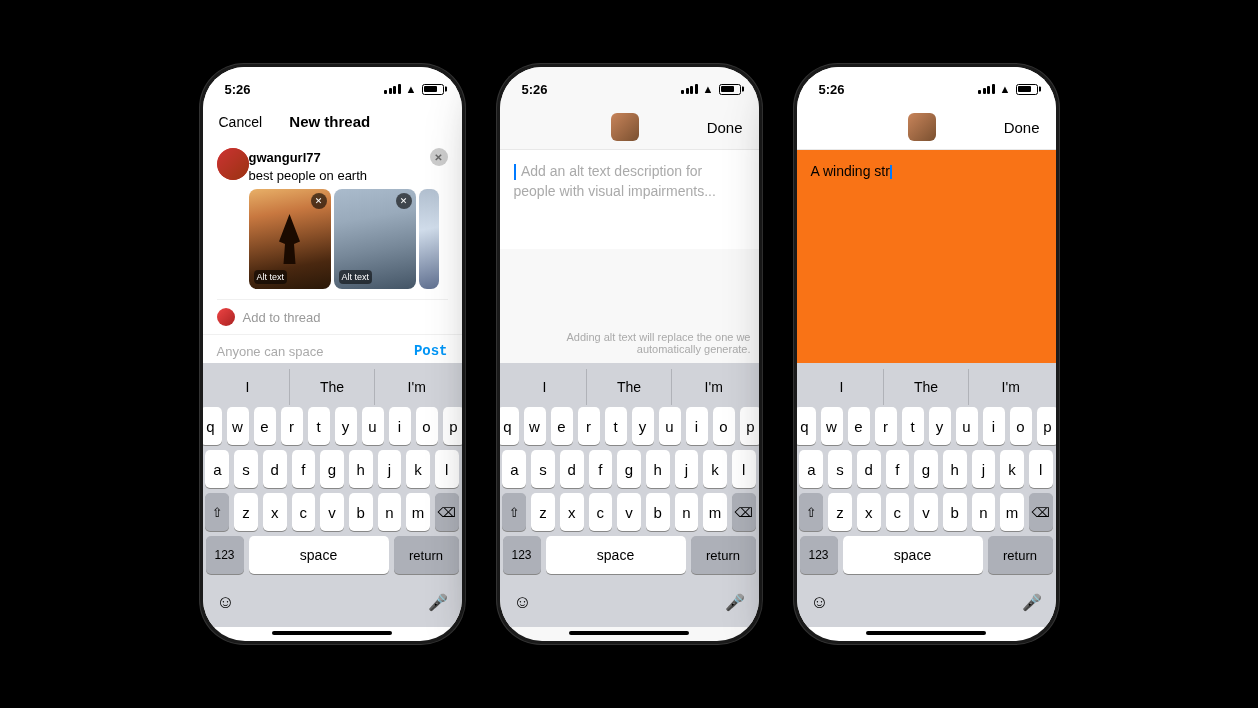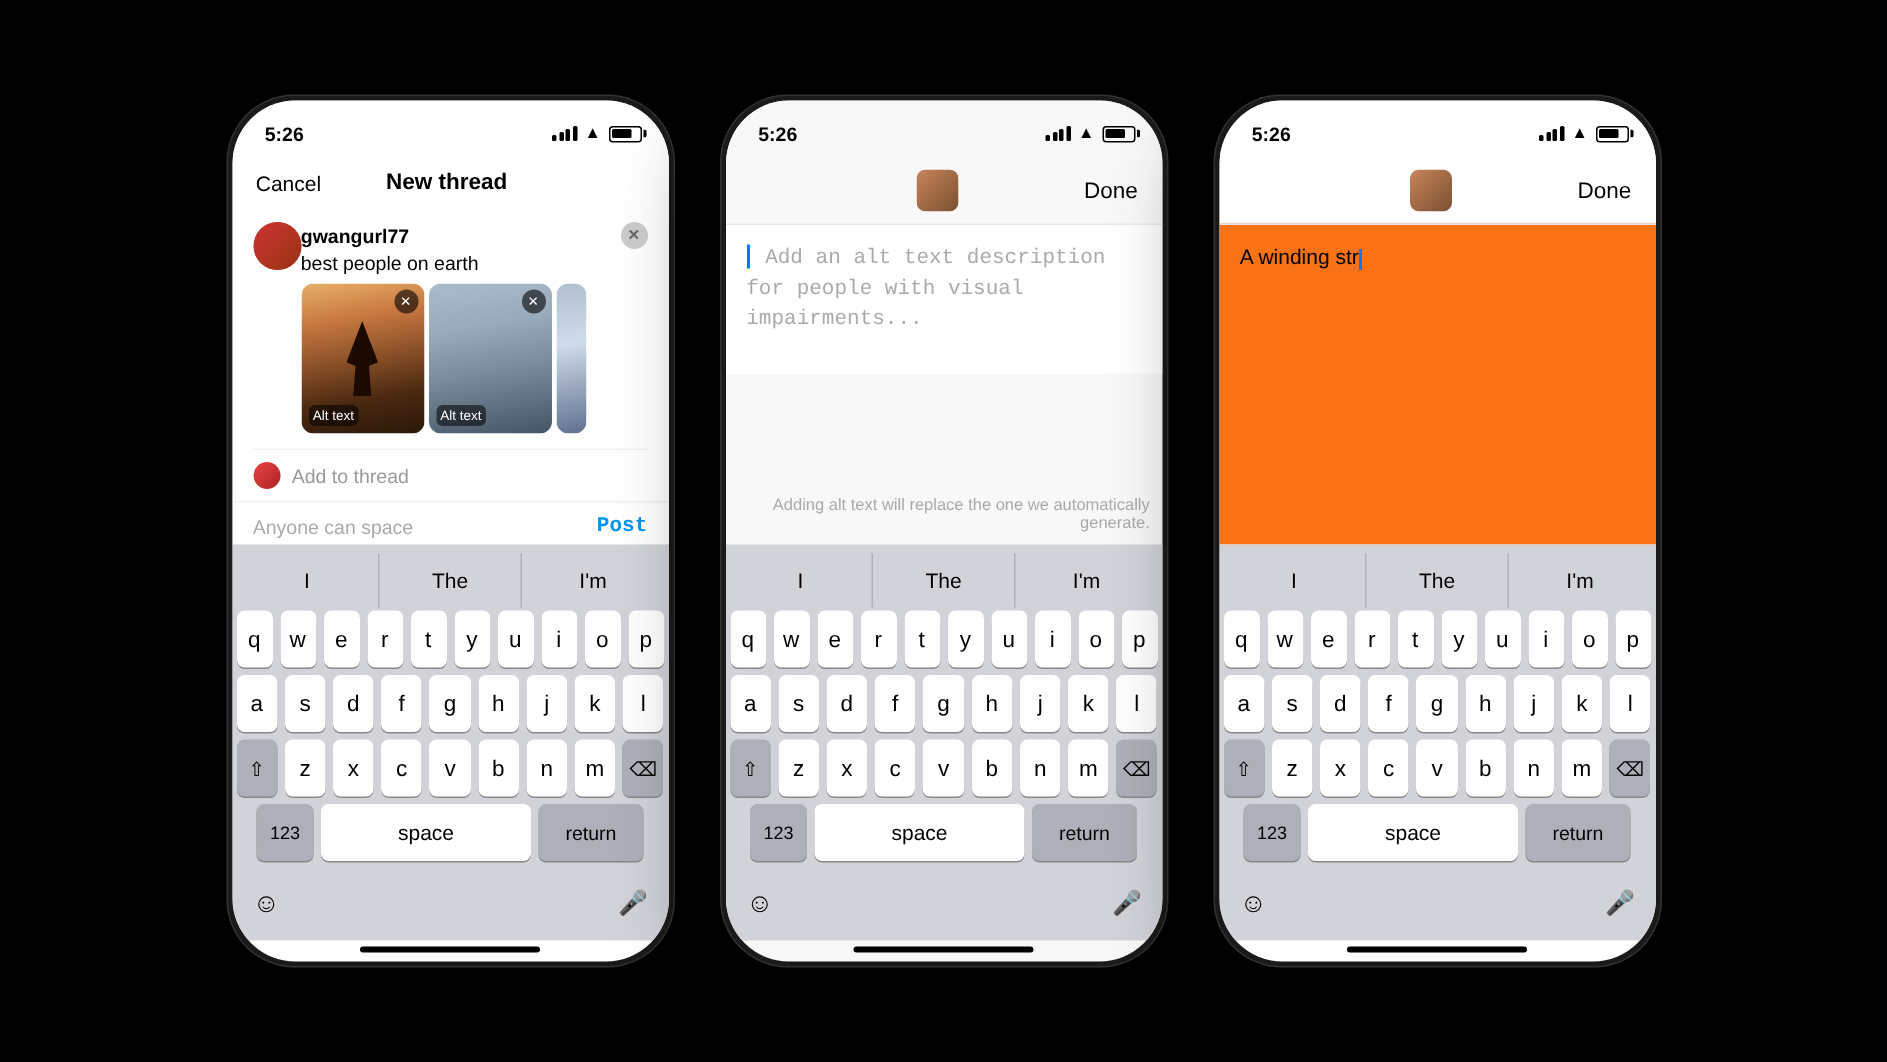--- a/index.html
+++ b/index.html
@@ -9,21 +9,21 @@
       background: #000;
       display: flex;
       align-items: center;
       justify-content: center;
       gap: 32px;
       font-family: -apple-system, BlinkMacSystemFont, 'SF Pro Text', 'Helvetica Neue', sans-serif;
       overflow: hidden;
     }
 
     .phone {
-      width: 297px;
+      width: 265px;
       height: 580px;
       background: #1a1a1a;
       border-radius: 44px;
       padding: 3px;
       position: relative;
       box-shadow: 0 0 0 1px #333, 0 20px 60px rgba(0,0,0,0.8);
     }
 
     .phone-inner {
       width: 100%;
@@ -404,21 +404,20 @@
       font-weight: 500;
       color: #000;
     }
 
     .phone2 .alt-content {
       flex: 1;
       background: #fff;
       margin: 0 0 0 0;
       padding: 12px 14px;
       border-top: 1px solid #e8e8e8;
-      font-family: Liberation Mono, monospace;
     }
 
     .alt-cursor {
       display: inline-block;
       width: 2px;
       height: 16px;
       background: #007AFF;
       vertical-align: middle;
       margin-right: 1px;
     }

